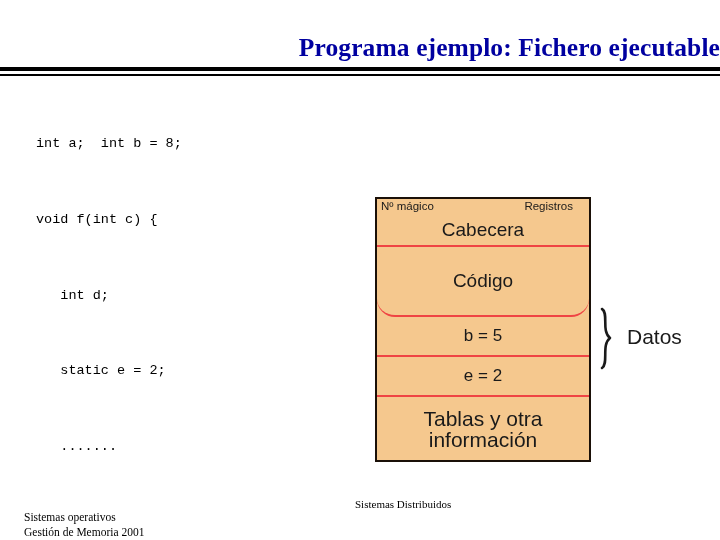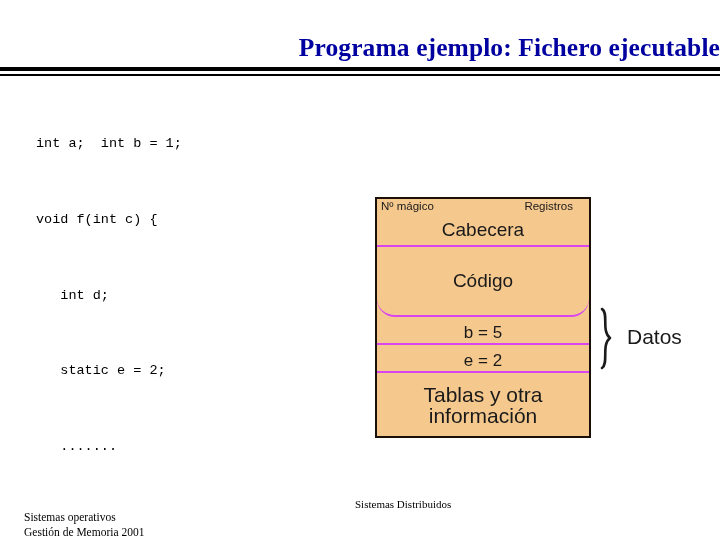--- a/index.html
+++ b/index.html
@@ -95,21 +95,21 @@
     left: 0px;
     top: 42px;
     width: 216px;
     border: 2px solid #1a1008;
     box-sizing: border-box;
     background: #f5c88e;
   }
   .seg {
     position: relative;
     background: #f5c88e;
-    border-bottom: 2px solid #d946ef;
+    border-bottom: 2px solid #ef4444;
     box-sizing: border-box;
     display: flex;
     align-items: center;
     justify-content: center;
     text-align: center;
     font-family: "Liberation Sans", sans-serif;
     color: #1a1a1a;
   }
   .seg:last-child { border-bottom: none; }
 
@@ -133,23 +133,22 @@
   }
   .corner-left { left: 4px; }
   .corner-right { right: 16px; }
 
   .seg-code {
     height: 70px;
     font-size: 19px;
     border-radius: 18px;
   }
   .seg-var {
-    height: 28px;
+    height: 40px;
     font-size: 17px;
-    align-items: flex-end;
   }
   .seg-tables {
     height: 63px;
     font-size: 21px;
     line-height: 21px;
     flex-direction: column;
   }
 
   
   .brace-wrap {
@@ -194,21 +193,21 @@
 <body>
 
 <div class="slide">
 
   <div class="slide-title">Programa ejemplo: Fichero ejecutable</div>
 
   <div class="rule-thick"></div>
   <div class="rule-thin"></div>
 
   <div class="code-block">
-    <div class="code-line">int a;  int b = 1;</div>
+    <div class="code-line">int a;  int b = 8;</div>
     <div class="code-line">void f(int c) {</div>
     <div class="code-line">   int d;</div>
     <div class="code-line">   static e = 2;</div>
     <div class="code-line">   .......</div>
     
     
     
     
     
     

